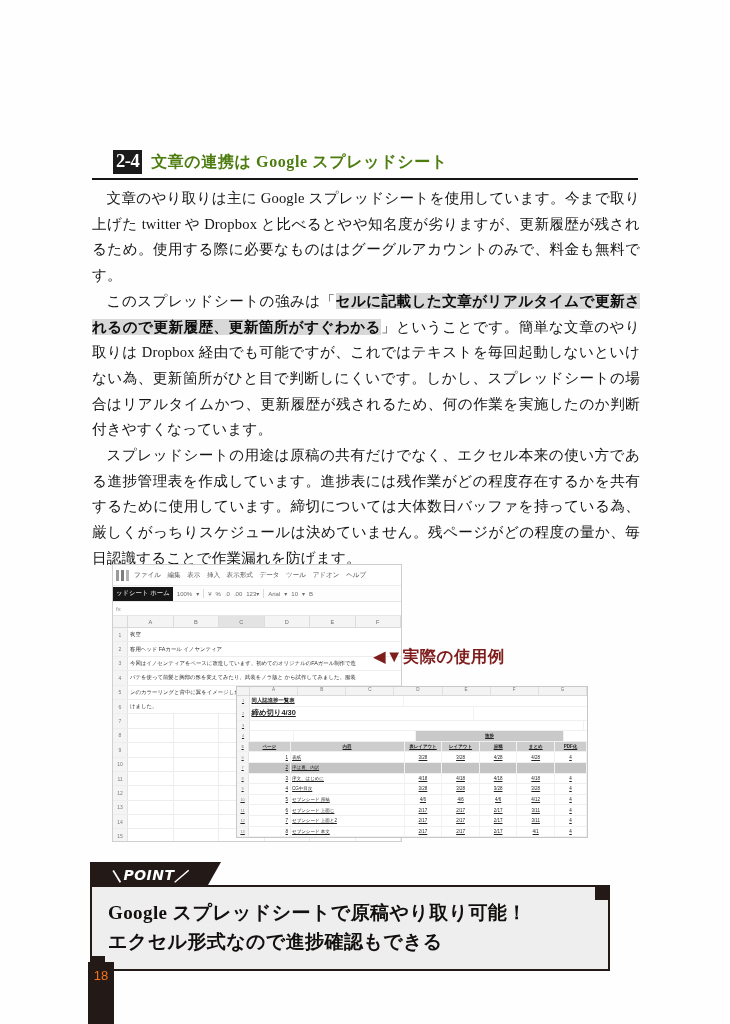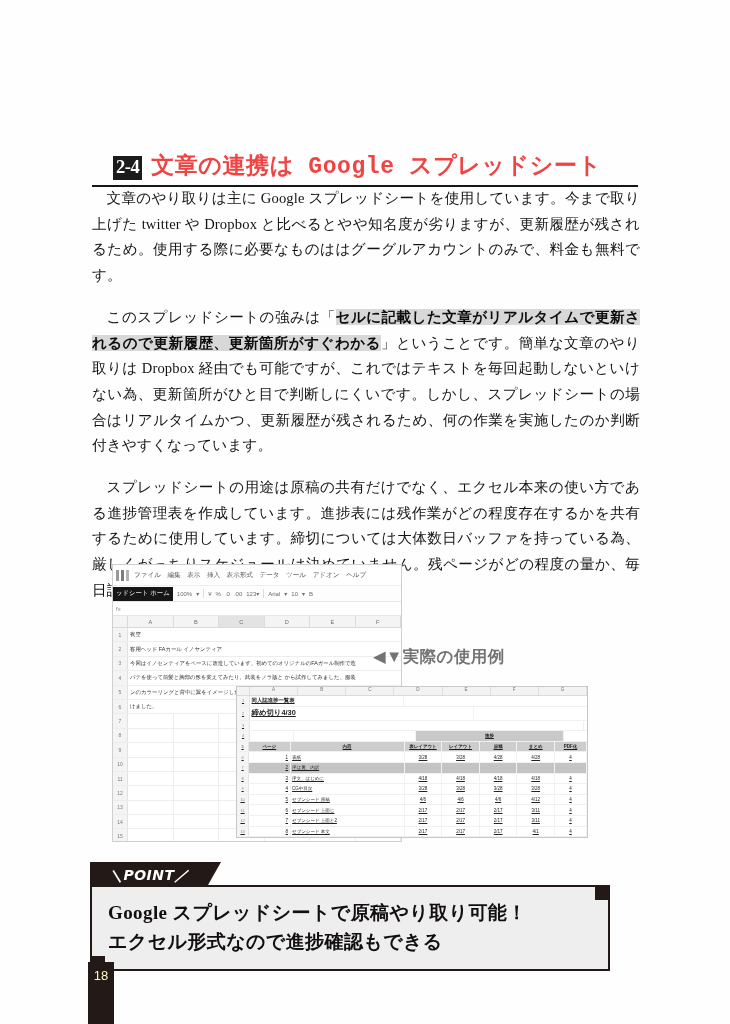--- a/index.html
+++ b/index.html
@@ -42,46 +42,46 @@
     background: #1b1b1b;
     color: #ffffff;
     font-family: "Liberation Serif", serif;
     font-weight: bold;
     font-size: 18.5px;
     line-height: 1;
     padding: 2px 3px 3px 3px;
     letter-spacing: -0.5px;
   }
   .sec-title {
-    font-family: Liberation Mono, monospace;
-    font-weight: bold;
-    font-size: 23px;
+    font-family: Liberation Serif, serif;
+    font-weight: bold;
+    font-size: 16px;
     letter-spacing: 0.6px;
-    color: #ef4444;
+    color: #4d7c0f;
     white-space: nowrap;
   }
 
   
   .body-col {
     position: absolute;
     left: 92px;
     top: 186px;
     width: 548px;
   }
   p.para {
     margin: 0 0 0 0;
     font-size: 14.6px;
     line-height: 25.7px;
     text-align: justify;
     text-justify: inter-character;
     text-indent: 1em;
     letter-spacing: 0.15px;
     color: #141414;
   }
-  p.para + p.para { margin-top: 16px; }
+  p.para + p.para { margin-top: 0; }
   p.gap { margin-top: 25px; }
   .hl {
     background: #d8d8d8;
     font-weight: bold;
     color: #0d0d0d;
   }
 
   
   .ss1 {
     position: absolute;
@@ -278,21 +278,21 @@
   }
 
   
   .caption {
     position: absolute;
     left: 373px;
     top: 646px;
     font-family: "Liberation Serif", "DejaVu Serif", serif;
     font-weight: bold;
     font-size: 16.5px;
-    color: #737373;
+    color: #7f1d1d;
     letter-spacing: 0.4px;
     white-space: nowrap;
   }
 
   
   .point-wrap {
     position: absolute;
     left: 90px;
     top: 862px;
     width: 520px;
@@ -354,21 +354,21 @@
   }
 
   
   .pagenum {
     position: absolute;
     left: 88px;
     top: 962px;
     width: 26px;
     height: 62px;
     background: #231a18;
-    color: #fef9c3;
+    color: #f97316;
     font-family: "Liberation Sans", sans-serif;
     font-size: 13px;
     display: flex;
     justify-content: center;
     padding-top: 6px;
     box-sizing: border-box;
   }
 </style>
 </head>
 <body>

